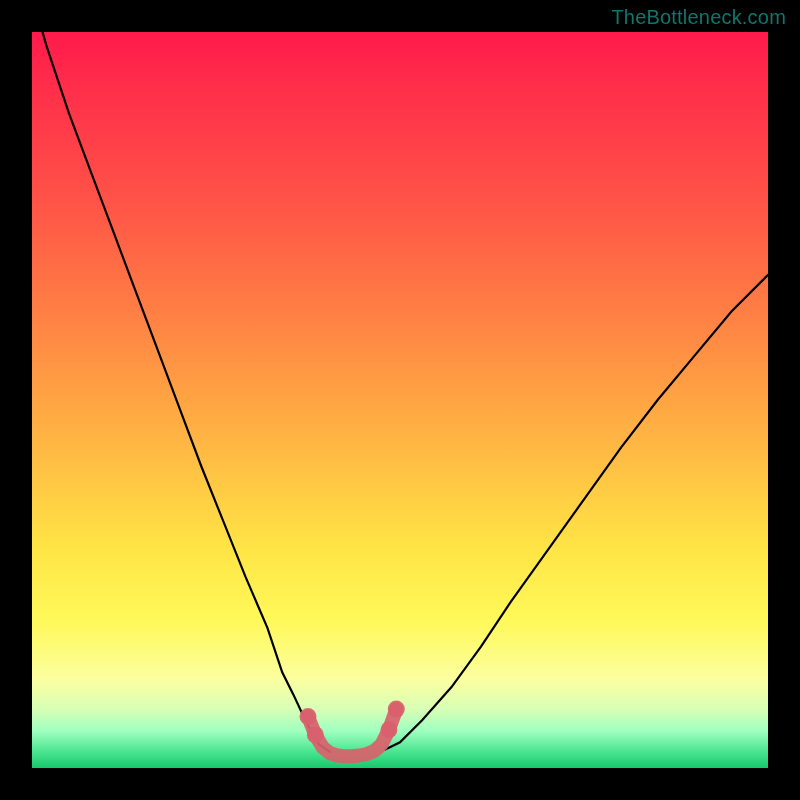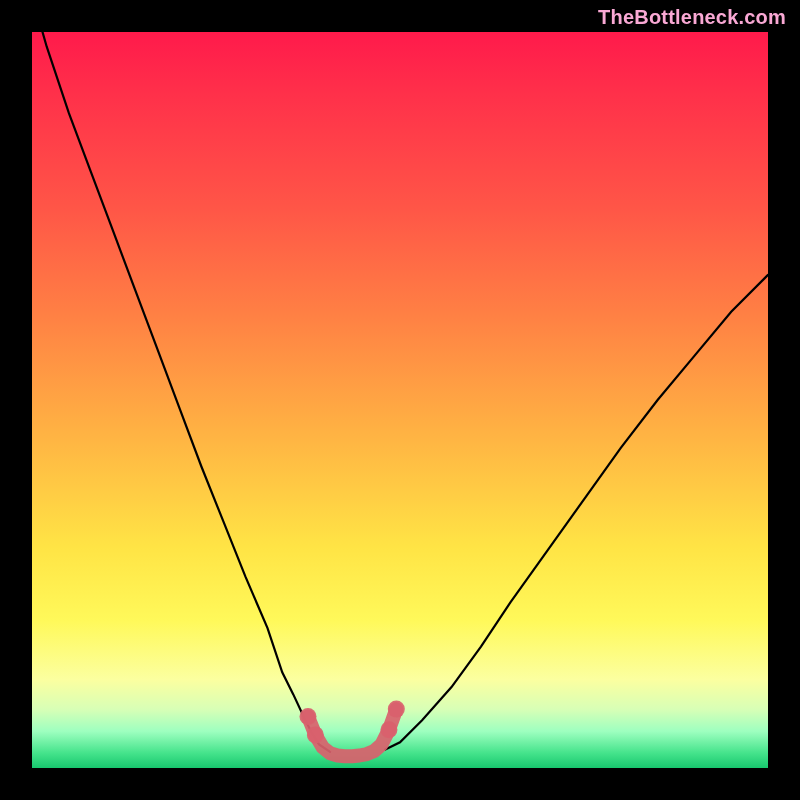--- a/index.html
+++ b/index.html
@@ -46,23 +46,23 @@
     left: 0;
     top: 0;
     width: 736px;
     height: 736px;
     pointer-events: none;
   }
   .watermark {
     position: absolute;
     top: 6px;
     right: 14px;
-    color: #f9a8d4;
+    color: #0f766e;
     font-size: 20px;
-    font-weight: 700;
+    font-weight: 400;
     letter-spacing: 0.2px;
     text-align: right;
   }
 </style>
 </head>
 <body>
 
 <div class="frame">
   <div class="plot">
     <svg class="overlay-svg" viewBox="0 0 736 736" preserveAspectRatio="none">

